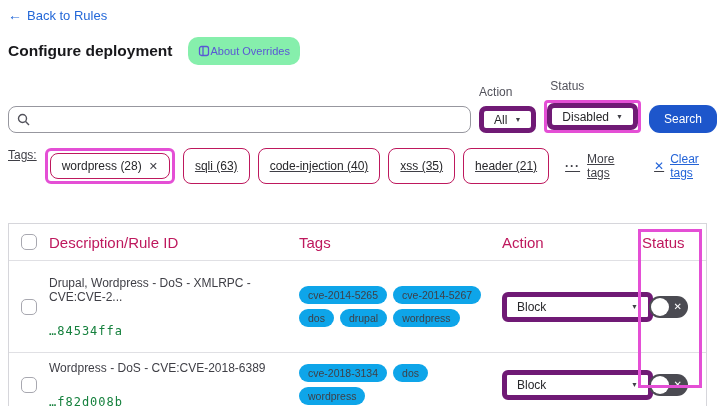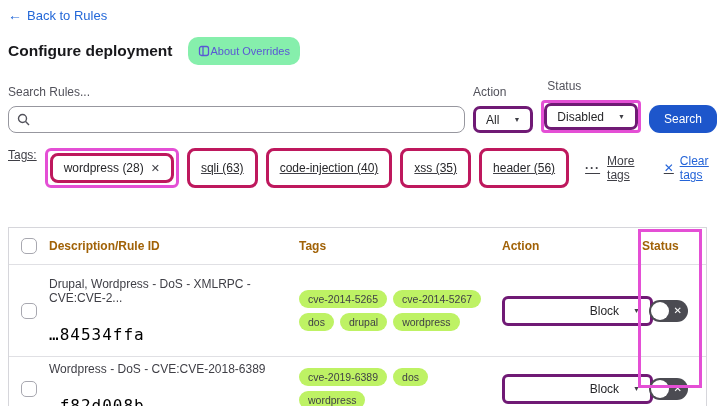--- a/index.html
+++ b/index.html
@@ -22,54 +22,54 @@
   .about-badge svg { display:block; }
 
   
   .filter-row { display:flex; align-items:flex-end; gap:8px; margin-top:14px; }
   .field-label { font-size:12px; color:#52525b; margin-bottom:7px; display:block; }
   .search-group { flex:1; }
   .search-box { position:relative; }
   .search-box input { width:100%; height:27px; border:1px solid #97979f; border-radius:8px;
     padding:0 8px 0 28px; font-size:12px; outline:none; font-family:inherit; background:#fff; }
   .search-icon { position:absolute; left:9px; top:6px; }
-  .select-box { display:inline-flex; align-items:center; justify-content:flex-end; gap:14px;
-    height:27px; border:3px solid #701a75; border-radius:7px; background:#fff; padding:0 10px;
+  .select-box { display:inline-flex; align-items:center; justify-content:space-between; gap:7px;
+    height:27px; border:5px solid #701a75; border-radius:7px; background:#fff; padding:0 10px;
     font-size:12px; color:#27272a; cursor:pointer; white-space:nowrap; }
   .caret { font-size:7px; color:#3f3f46; }
   .hl-wrap { border:3px solid #e44fd5; border-radius:4px; padding:0; }
   .search-btn { height:28px; background:#1d56cb; color:#fff; border:none; border-radius:11px;
     font-size:12px; padding:0 15px; cursor:pointer; font-family:inherit; }
 
   
   .tags-bar { display:flex; gap:8px; margin-top:15px; font-size:12px;text-decoration:underline; }
   .tags-label { color:#3f3f46; }
-  .filter-pill { display:inline-flex; align-items:center; gap:7px; border:3px solid #be185d;
+  .filter-pill { display:inline-flex; align-items:center; gap:7px; border:1px solid #be185d;
     border-radius:8px; background:#fff; padding:5px 11px; font-size:12px; color:#27272a;
     cursor:pointer; white-space:nowrap; }
   .filter-pill .x { font-size:11px; color:#3f3f46; }
   .hl-pill { border:3px solid #e44fd5; border-radius:6px; padding:2px; }
   .more-tags { display:inline-flex; align-items:center; gap:7px; margin-left:8px; color:#3f3f46; cursor:pointer; }
   .more-tags .dots { letter-spacing:1px; font-weight:bold; }
   .clear-tags { display:inline-flex; align-items:center; gap:6px; margin-left:14px; color:#2464d8; cursor:pointer; }
   .clear-tags .lbl { text-decoration:underline; }
 
   
   .rules-table { margin-top:39px; width:699px; border:1px solid #d6d6db; }
   .t-row { display:grid; grid-template-columns:40px 250px 203px 140px 1fr; align-items:center; }
-  .t-head { height:36px; font-weight:bold; font-size:12px; color:#a16207; }
+  .t-head { height:36px; font-weight:normal; font-size:15px; color:#be185d; }
   .t-body-row { border-top:1px solid #e0e0e4; }
   .row-1 { height:92px; }
   .row-2 { height:64px; }
   .cb-cell { display:flex; justify-content:center; }
   .checkbox { width:16px; height:16px; border:1.5px solid #a8a8b0; border-radius:5px; background:#fff; cursor:pointer; }
   .desc-cell { font-size:12px; color:#3f3f46; padding-right:10px; }
-  .rule-id { font-family:"DejaVu Sans Mono", monospace; font-size:16px; letter-spacing:1px; margin-top:20px; color:#000000; }
+  .rule-id { font-family:"DejaVu Sans Mono", monospace; font-size:12px; letter-spacing:1px; margin-top:20px; color:#15803d; }
   .tagpills { display:flex; flex-wrap:wrap; gap:5px 6px; padding-right:14px; }
-  .tagpill { background:#bef264; color:#3f3f46; border-radius:9px; padding:3px 9px; font-size:10.5px; white-space:nowrap; }
+  .tagpill { background:#0ea5e9; color:#3f3f46; border-radius:9px; padding:3px 9px; font-size:10.5px; white-space:nowrap; }
   .action-cell .select-box { width:151px; height:30px; border-radius:6px; }
   .status-cell { padding-left:7px; }
   .toggle { position:relative; width:39px; height:22px; background:#4b4b52; border-radius:11px; cursor:pointer; }
   .toggle .knob { position:absolute; left:2px; top:2px; width:18px; height:18px; border-radius:50%; background:#fff; }
   .toggle .x { position:absolute; right:6px; top:4px; color:#fff; font-size:10px; line-height:14px; }
 
   
   .status-highlight { position:absolute; left:638px; top:229px; width:64px; height:159px;
     border:3.5px solid #e44fd5; pointer-events:none; }
 </style>
@@ -91,21 +91,20 @@
             <rect x="1.5" y="1.5" width="9" height="9" rx="2" fill="none" stroke="#5a57d4" stroke-width="1.3"></rect>
             <line x1="5" y1="1.5" x2="5" y2="10.5" stroke="#5a57d4" stroke-width="1.3"></line>
           </svg>
       </span>
       <span>About Overrides</span>
     </span>
   </div>
 
   <div class="filter-row">
     <div class="search-group">
-      <label class="field-label">Search Rules...</label>
       <div class="search-box">
         <span class="search-icon">
           <svg width="13" height="13" viewBox="0 0 13 13">
               <circle cx="5.5" cy="5.5" r="4" fill="none" stroke="#52525b" stroke-width="1.4"></circle>
               <line x1="8.6" y1="8.6" x2="12" y2="12" stroke="#52525b" stroke-width="1.4"></line>
             </svg>
         </span>
         <input type="text" value="" style="">
       </div>
     </div>
@@ -144,21 +143,21 @@
     <span class="filter-pill">
       <span>sqli (63)</span>
     </span>
     <span class="filter-pill">
       <span>code-injection (40)</span>
     </span>
     <span class="filter-pill">
       <span>xss (35)</span>
     </span>
     <span class="filter-pill">
-      <span>header (56)</span>
+      <span>header (21)</span>
     </span>
 
     <span class="more-tags">
       <span class="dots">···</span>
       <span>More tags</span>
     </span>
 
     <span class="clear-tags">
       <span>✕</span>
       <span class="lbl">Clear tags</span>
@@ -207,21 +206,21 @@
 
     <div class="t-row t-body-row row-2">
       <div class="cb-cell">
           <span class="checkbox"></span>
         </div>
       <div class="desc-cell">
         <div>Wordpress - DoS - CVE:CVE-2018-6389</div>
         <div class="rule-id">…f82d008b</div>
       </div>
       <div class="tagpills">
-        <span class="tagpill">cve-2019-6389</span>
+        <span class="tagpill">cve-2018-3134</span>
         <span class="tagpill">dos</span>
         <span class="tagpill">wordpress</span>
       </div>
       <div class="action-cell">
         <div class="select-box">
           <span>Block</span>
           <span class="caret">▼</span>
         </div>
       </div>
       <div class="status-cell">

